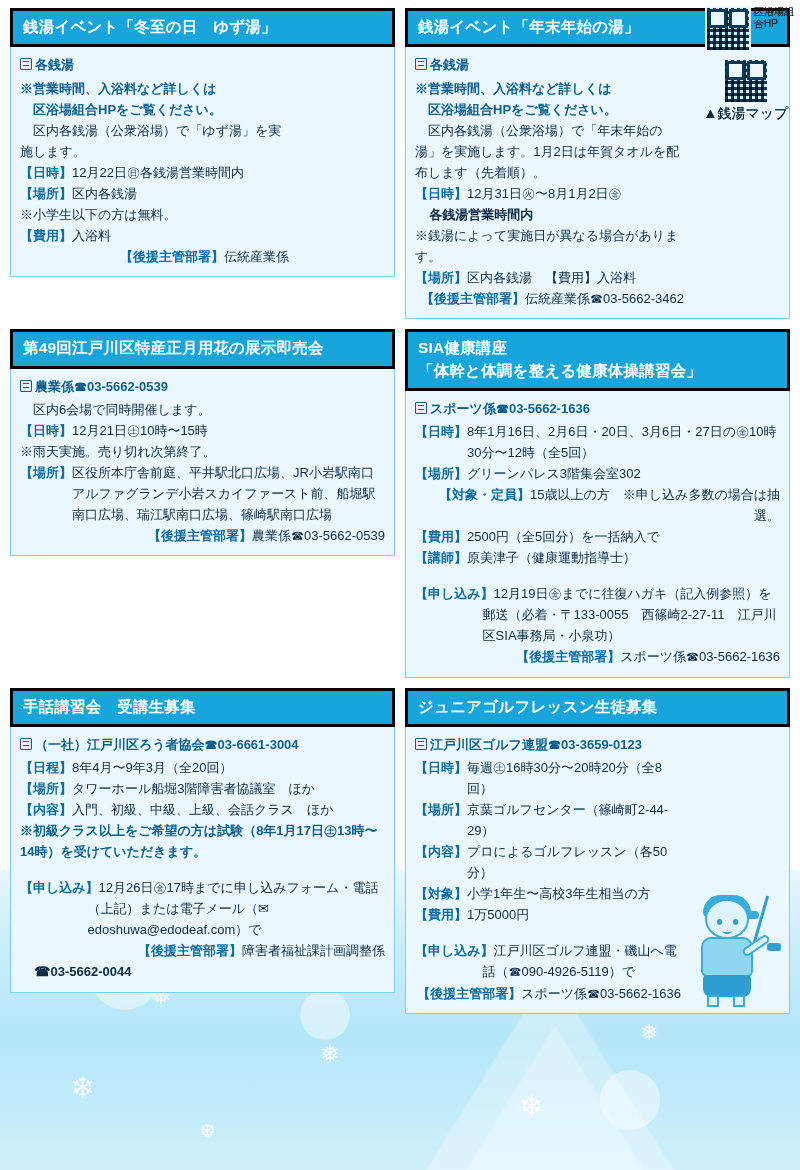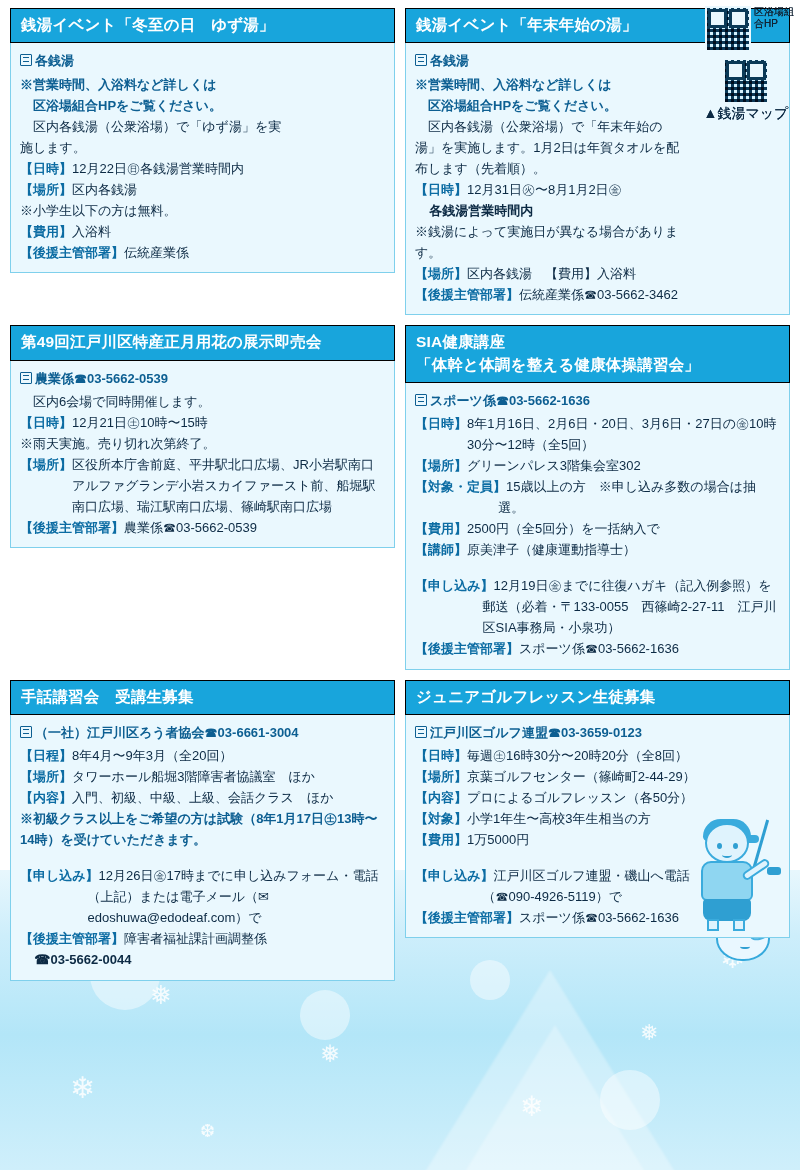--- a/index.html
+++ b/index.html
@@ -24,21 +24,21 @@
 
   .card { width:385px; }
 
   .card-head {
     background:#18a5dc;
     color:#ffffff;
     font-weight:bold;
     font-size:15.5px;
     line-height:1.45;
     padding: 5px 10px 6px 10px;
-    border: 1px solid #000000;
+    border: 3px solid #000000;
     letter-spacing: .2px;
   }
   .card-head .l2 { display:block; }
 
   .card-body {
     border:1px solid #7fd0ec;
     border-top:none;
     background:#eaf8fe;
     padding: 7px 9px 9px 9px;
     font-size:13px;
@@ -49,21 +49,21 @@
     font-weight:bold;
     white-space:nowrap;
   }
   .tagb {
     color:#0d5f92;
     font-weight:bold;
   }
   .indent { padding-left: 1.1em; font-weight: bold; }
   .hang { padding-left: 4.0em; text-indent: -4.0em; }
   .hang5 { padding-left: 5.2em; text-indent: -5.2em; margin-top: 15px; }
-  .hang6 { padding-left: 6.4em; text-indent: -6.4em; }
+  .hang6 { padding-left: 6.4em; text-indent: -6.4em; text-align: right; }
   .para { text-indent: 1em; }
   .tel { white-space:nowrap; font-weight:bold; }
   .contact { font-weight:bold; color:#0d5f92; margin-bottom:2px; }
 
   .sq {
     display:inline-block;
     width:12px; height:12px;
     border:1.4px solid #0d5f92;
     position:relative;
     vertical-align:-1px;
@@ -315,21 +315,21 @@
         <div class="hang"><span class="tag">【内容】</span><span>入門、初級、中級、上級、会話クラス　ほか</span></div>
         <div class="tagb">※初級クラス以上をご希望の方は試験（8年1月17日㊏13時〜14時）を受けていただきます。</div>
         <div class="hang5"><span class="tag">【申し込み】</span><span>12月26日㊎17時までに申し込みフォーム・電話（上記）または電子メール（✉edoshuwa@edodeaf.com）で</span></div>
         <div class="hang6"><span class="tag">【後援主管部署】</span><span>障害者福祉課計画調整係</span></div>
         <div class="indent tel">☎03-5662-0044</div>
       </div>
     </div>
 
     <div class="card">
       <div class="card-head">ジュニアゴルフレッスン生徒募集</div>
-      <div class="card-body" style="position:relative; padding-right:64px;">
+      <div class="card-body" style="position:relative; padding-right:108px;">
         <div class="contact" style="padding-right:0;">
           <span class="sq"></span><span>江戸川区ゴルフ連盟☎03-3659-0123</span>
         </div>
         <div class="hang"><span class="tag">【日時】</span><span>毎週㊏16時30分〜20時20分（全8回）</span></div>
         <div class="hang"><span class="tag">【場所】</span><span>京葉ゴルフセンター（篠崎町2-44-29）</span></div>
         <div class="hang"><span class="tag">【内容】</span><span>プロによるゴルフレッスン（各50分）</span></div>
         <div class="hang"><span class="tag">【対象】</span><span>小学1年生〜高校3年生相当の方</span></div>
         <div class="hang"><span class="tag">【費用】</span><span>1万5000円</span></div>
         <div class="hang5" style="padding-right:0;"><span class="tag">【申し込み】</span><span>江戸川区ゴルフ連盟・磯山へ電話（☎090-4926-5119）で</span></div>
         <div class="hang6" style="padding-right:0;"><span class="tag">【後援主管部署】</span><span>スポーツ係☎03-5662-1636</span></div>

